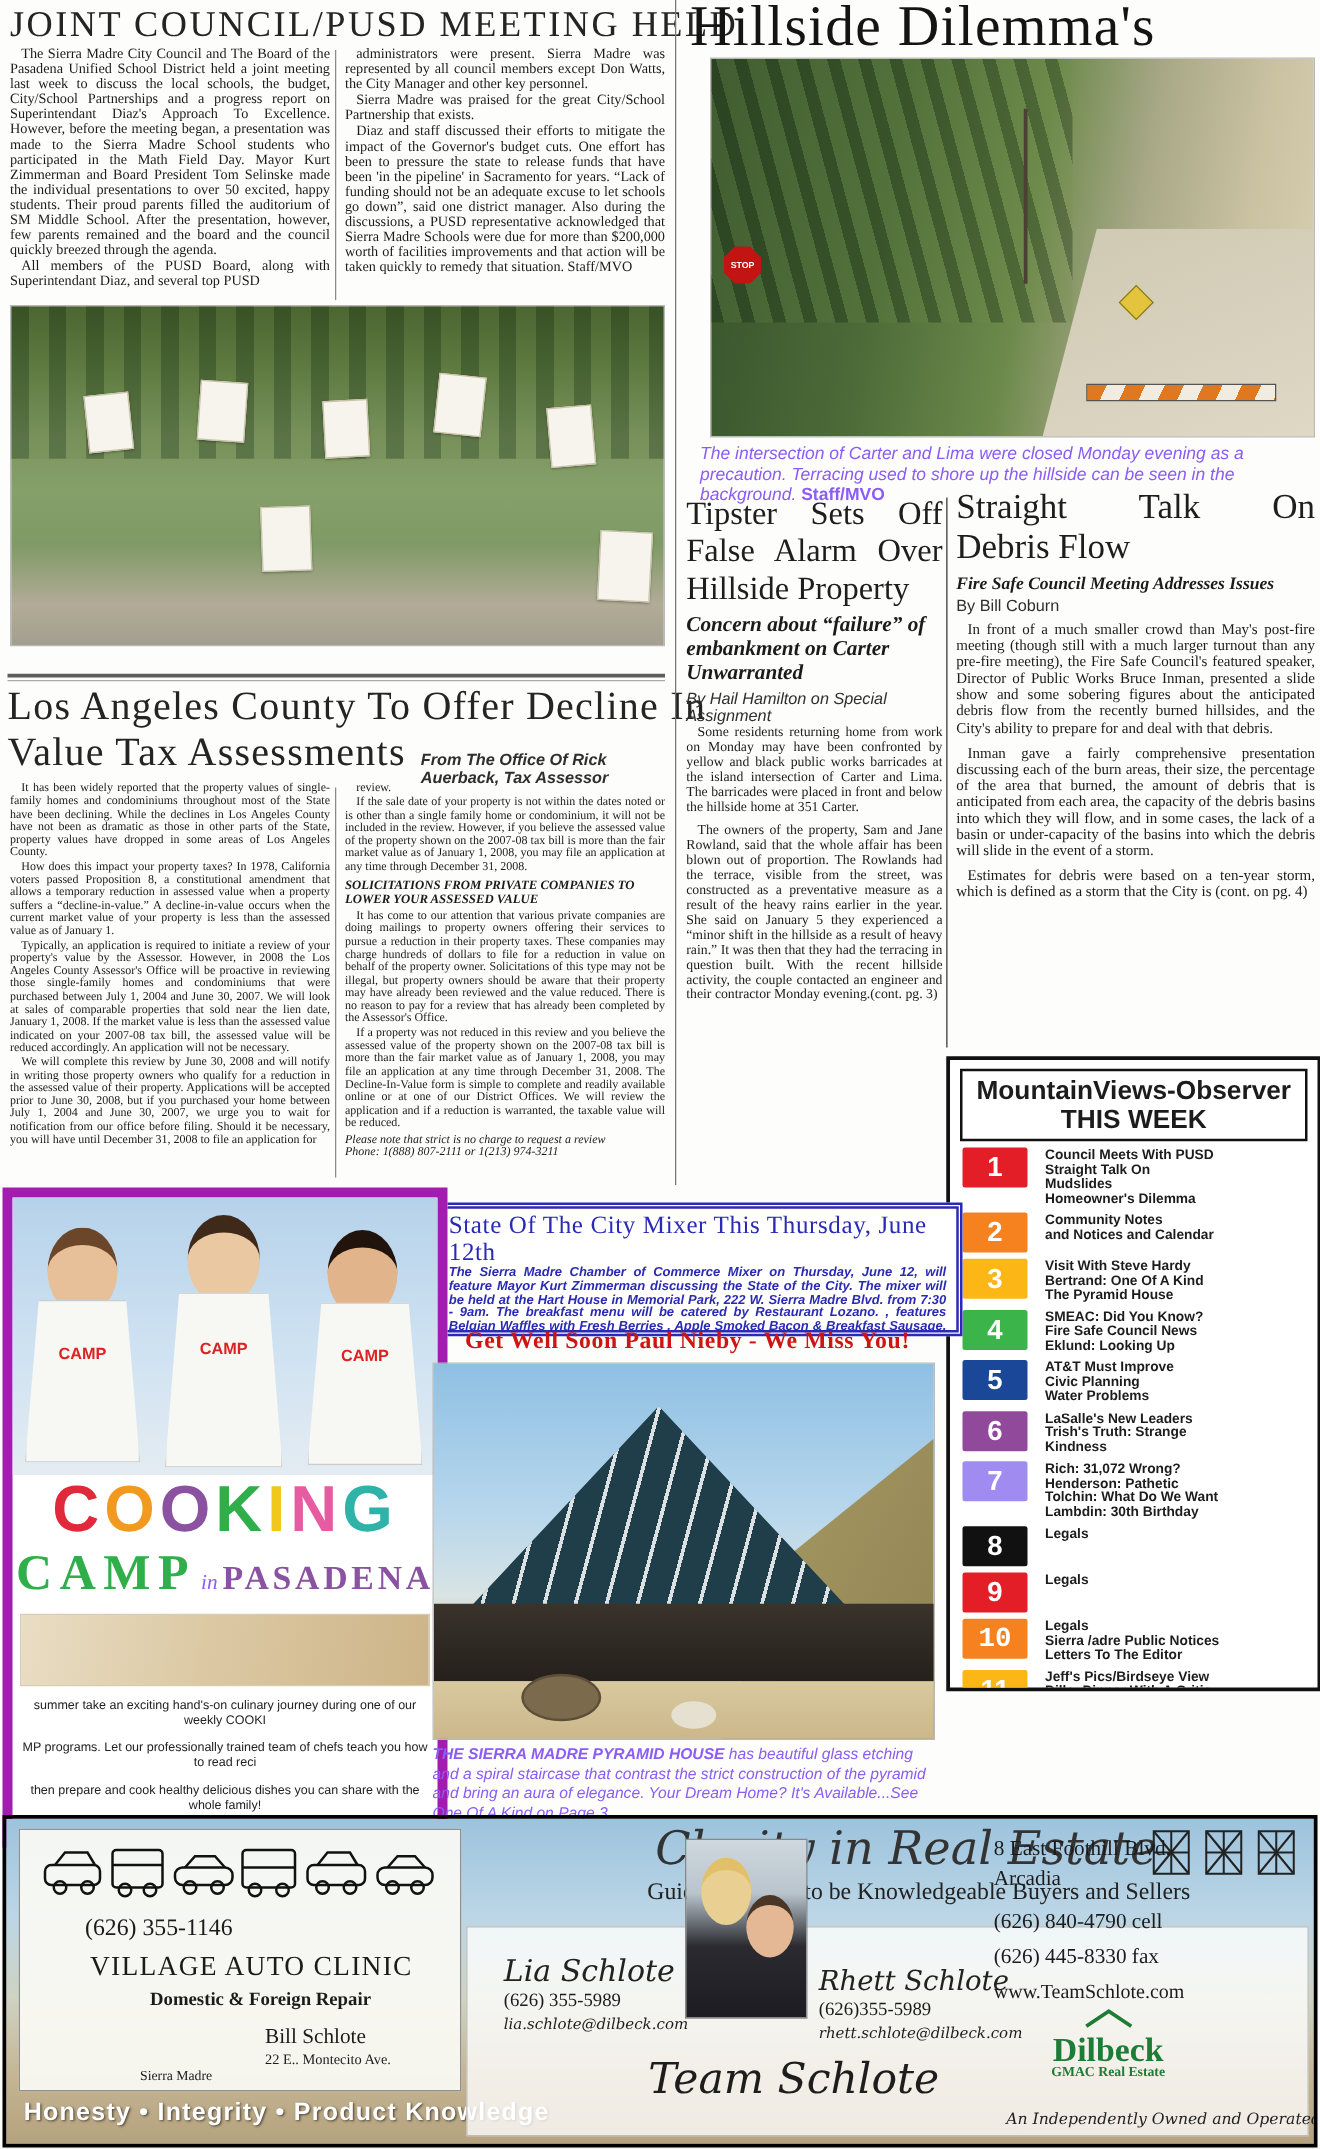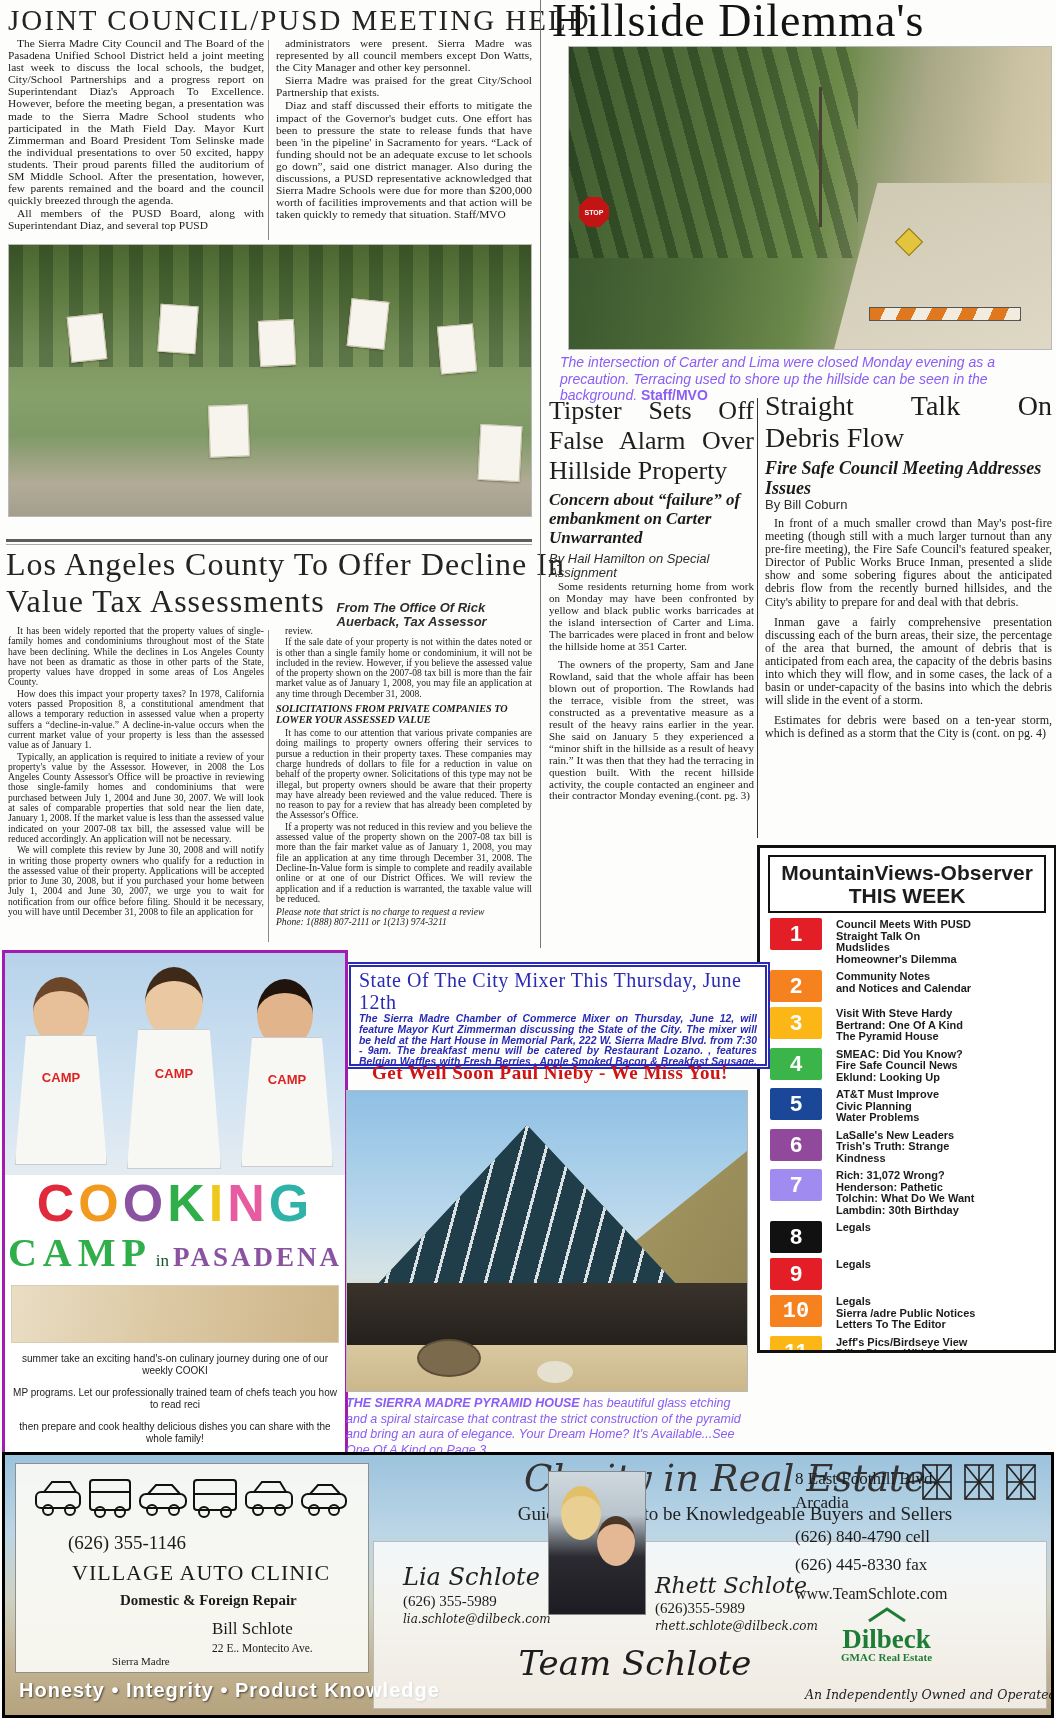--- a/index.html
+++ b/index.html
@@ -38,21 +38,21 @@
   .tw-chip{width:52px;min-height:32px;border-radius:2px;color:#fff;font-family:"Liberation Sans",sans-serif;
     font-weight:bold;font-size:22px;display:flex;align-items:center;justify-content:center;margin-right:14px;flex:none}
   .tw-text{font-family:"Liberation Sans",sans-serif;font-weight:bold;font-size:11px;line-height:11.5px;color:#1c1c1c;padding-top:1px}
   
   #mixer{border:5px double #2a2ab4;background:#fff;padding:2px 8px 3px;color:#2a2ab4}
   #mixer-title{font-size:20px;line-height:22px;letter-spacing:.5px}
   #mixer-body{font-family:"Liberation Sans",sans-serif;font-weight:bold;font-style:italic;
     font-size:10.4px;line-height:10.8px;text-align:justify;margin-top:1px}
   #getwell{color:#cf1414;font-weight:bold;font-size:19px;text-align:center;letter-spacing:.5px}
   
-  #cooking{border:3px solid #a21caf;background:#fff;overflow:hidden}
+  #cooking{border:8px solid #a21caf;background:#fff;overflow:hidden}
   .cook-word{font-family:"Liberation Sans",sans-serif;font-weight:bold;font-size:52px;line-height:56px;text-align:center;letter-spacing:4px}
   .cook-camp-row{text-align:center;line-height:44px}
   .cook-intro{font-family:"Liberation Sans",sans-serif;font-size:10px;line-height:12px;color:#222;padding:0 6px;text-align:center}
   .band1{background:#e8559a;color:#f3e13a;font-family:"Liberation Sans",sans-serif;font-weight:bold;
     font-size:13px;letter-spacing:4px;text-align:center;padding:5px 0;margin:4px 4px 0}
   
   #banner{border:3px solid #000;background:linear-gradient(#9cc3dd 0%,#bcd6e6 30%,#cfd3c2 55%,#c4b492 80%,#b5a27e 100%);overflow:hidden}
   #village-panel{background:rgba(250,250,244,.93);border:1px solid #8f8f8f}
   .serif-line{white-space:nowrap}
   .script{font-style:italic;font-family:"DejaVu Serif","Liberation Serif",serif}
@@ -152,21 +152,21 @@
         <p>Some residents returning home from work on Monday may have been confronted by yellow and black public works barricades at the island intersection of Carter and Lima.  The barricades were placed in front and below the hillside home at 351 Carter.</p>
         <p>The owners of the property, Sam and Jane Rowland, said that the whole affair has been blown out of proportion. The Rowlands had the terrace, visible from the street, was constructed as a preventative measure as a result of the heavy rains earlier in the year.  She said on January 5 they experienced a “minor shift in the hillside as a result of heavy rain.” It was then that they had the terracing in question built. With the recent hillside activity, the couple contacted an engineer and their contractor Monday evening.(cont. pg. 3)</p>
       </div>
   </div>
 
   <div class="vrule" style="left:757px;top:398px;height:440px;background:#333"></div>
 
   <div class="abs" style="left:765px;top:390px;width:287px">
     <div class="head-col headline-just" style="font-size:28px;line-height:32px">Straight Talk On</div>
     <div class="head-col" style="font-size:28px;line-height:32px">Debris Flow</div>
-    <div class="subhead-col" style="font-size:18px;line-height:20px">Fire Safe Council  Meeting Addresses Issues</div>
+    <div class="subhead-col" style="font-size:14px;line-height:20px">Fire Safe Council  Meeting Addresses Issues</div>
     <div class="byline-sans" style="font-style:normal">By Bill Coburn</div>
     <div class="body-text just gap news-deb" style="margin-top:5px;height:320px;overflow:hidden">
         <p>In front of a much smaller crowd than May's post-fire meeting (though still with a much larger turnout than any pre-fire meeting), the Fire Safe Council's featured speaker, Director of Public Works Bruce Inman, presented a slide show and some sobering figures about the anticipated debris flow from the recently burned hillsides, and the City's ability to prepare for and deal with that debris.</p>
         <p>Inman gave a fairly comprehensive presentation discussing each of the burn areas, their size, the percentage of the area that burned, the amount of debris that is anticipated from each area, the capacity of the debris basins into which they will flow, and in some cases, the lack of a basin or under-capacity of the basins into which the debris will slide in the event of a storm.</p>
         <p>Estimates for debris were based on a ten-year storm, which is defined as a storm that the City is (cont. on pg. 4)</p>
       </div>
   </div>
 
   <div id="thisweek" class="abs" style="left:757px;top:845px;width:294px;height:502px;overflow:hidden">
     <div id="tw-masthead">
@@ -273,21 +273,21 @@
       <div class="abs" style="left:28px;top:24px;width:56px;height:56px;border-radius:50%;background:#e7c09a;border-top:14px solid #6b4628"></div>
       <div class="abs" style="left:10px;top:82px;width:92px;height:130px;background:#f7f7f3;border:1px solid #ccc;clip-path:polygon(12% 0,88% 0,100% 100%,0 100%);text-align:center;font-family:'Liberation Sans',sans-serif;font-weight:bold;color:#d22;font-size:13px;padding-top:34px;box-sizing:border-box">CAMP</div>
       <div class="abs" style="left:140px;top:14px;width:58px;height:58px;border-radius:50%;background:#eac8a2;border-top:14px solid #3f2a1a"></div>
       <div class="abs" style="left:122px;top:76px;width:94px;height:140px;background:#f7f7f3;border:1px solid #ccc;clip-path:polygon(12% 0,88% 0,100% 100%,0 100%);text-align:center;font-family:'Liberation Sans',sans-serif;font-weight:bold;color:#d22;font-size:13px;padding-top:36px;box-sizing:border-box">CAMP</div>
       <div class="abs" style="left:252px;top:26px;width:56px;height:56px;border-radius:50%;background:#e2b48c;border-top:14px solid #20140c"></div>
       <div class="abs" style="left:236px;top:84px;width:92px;height:130px;background:#f7f7f3;border:1px solid #ccc;clip-path:polygon(12% 0,88% 0,100% 100%,0 100%);text-align:center;font-family:'Liberation Sans',sans-serif;font-weight:bold;color:#d22;font-size:13px;padding-top:34px;box-sizing:border-box">CAMP</div>
     </div>
     <div class="cook-word"><span style="color: rgb(224, 42, 60);">C</span><span style="color: rgb(242, 154, 31);">O</span><span style="color: rgb(138, 82, 160);">O</span><span style="color: rgb(47, 174, 73);">K</span><span style="color: rgb(240, 200, 28);">I</span><span style="color: rgb(231, 91, 160);">N</span><span style="color: rgb(47, 179, 168);">G</span></div>
     <div class="cook-camp-row">
       <span style="color:#2fae49;font-size:40px;font-weight:bold;letter-spacing:6px">CAMP</span>
-      <span style="color:#14532d;font-size:17px;">in</span>
+      <span style="color:#8b5cf6;font-size:17px;font-style:italic">in</span>
       <span style="color:#8a52a0;font-size:27px;font-weight:bold;letter-spacing:3px">PASADENA</span>
     </div>
     <div style="height:56px;margin:2px 6px;background:linear-gradient(100deg,#e9ddc4,#dcc9a4 45%,#cdb488);border:1px solid #d7cdb4"></div>
     <div class="cook-intro">
         <p>summer take an exciting hand's-on culinary journey during one of our weekly COOKI</p>
         <p>MP programs. Let our professionally trained team of chefs teach you how to read reci</p>
         <p>then prepare and cook healthy delicious dishes you can share with the whole family!</p>
       </div>
     <div class="band1">For Kids, Youths and Teens 7-16</div>
 

